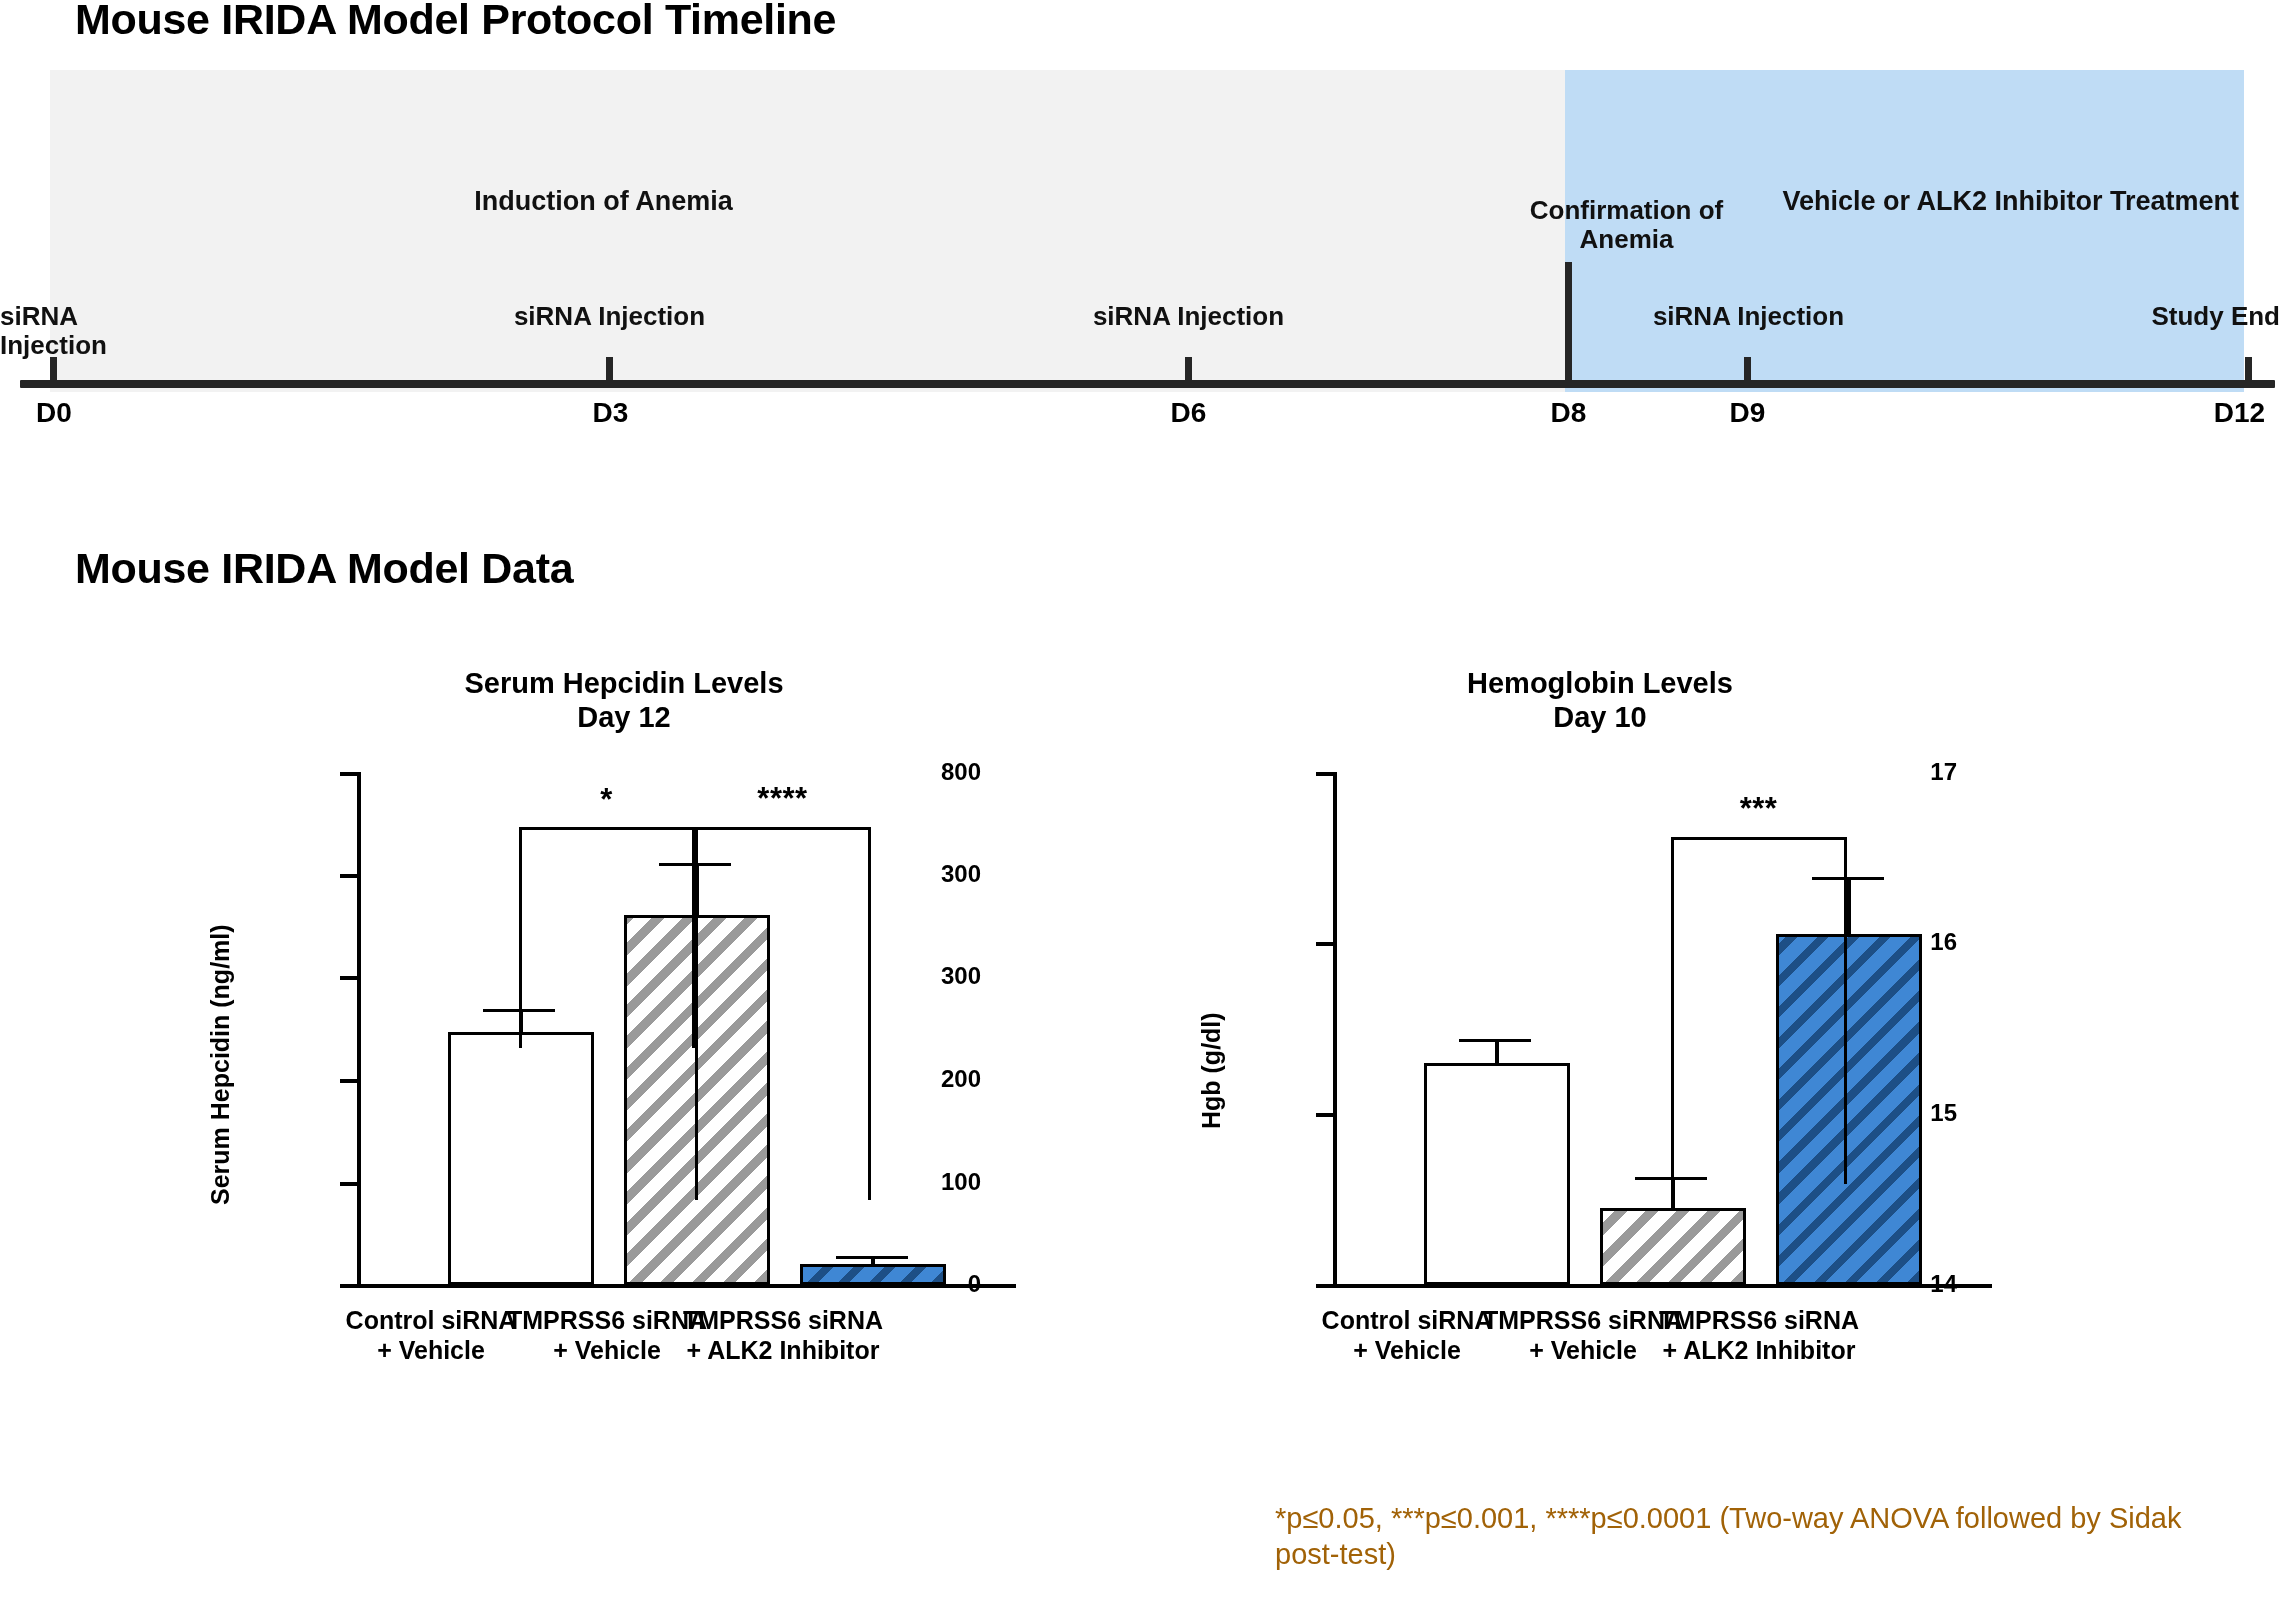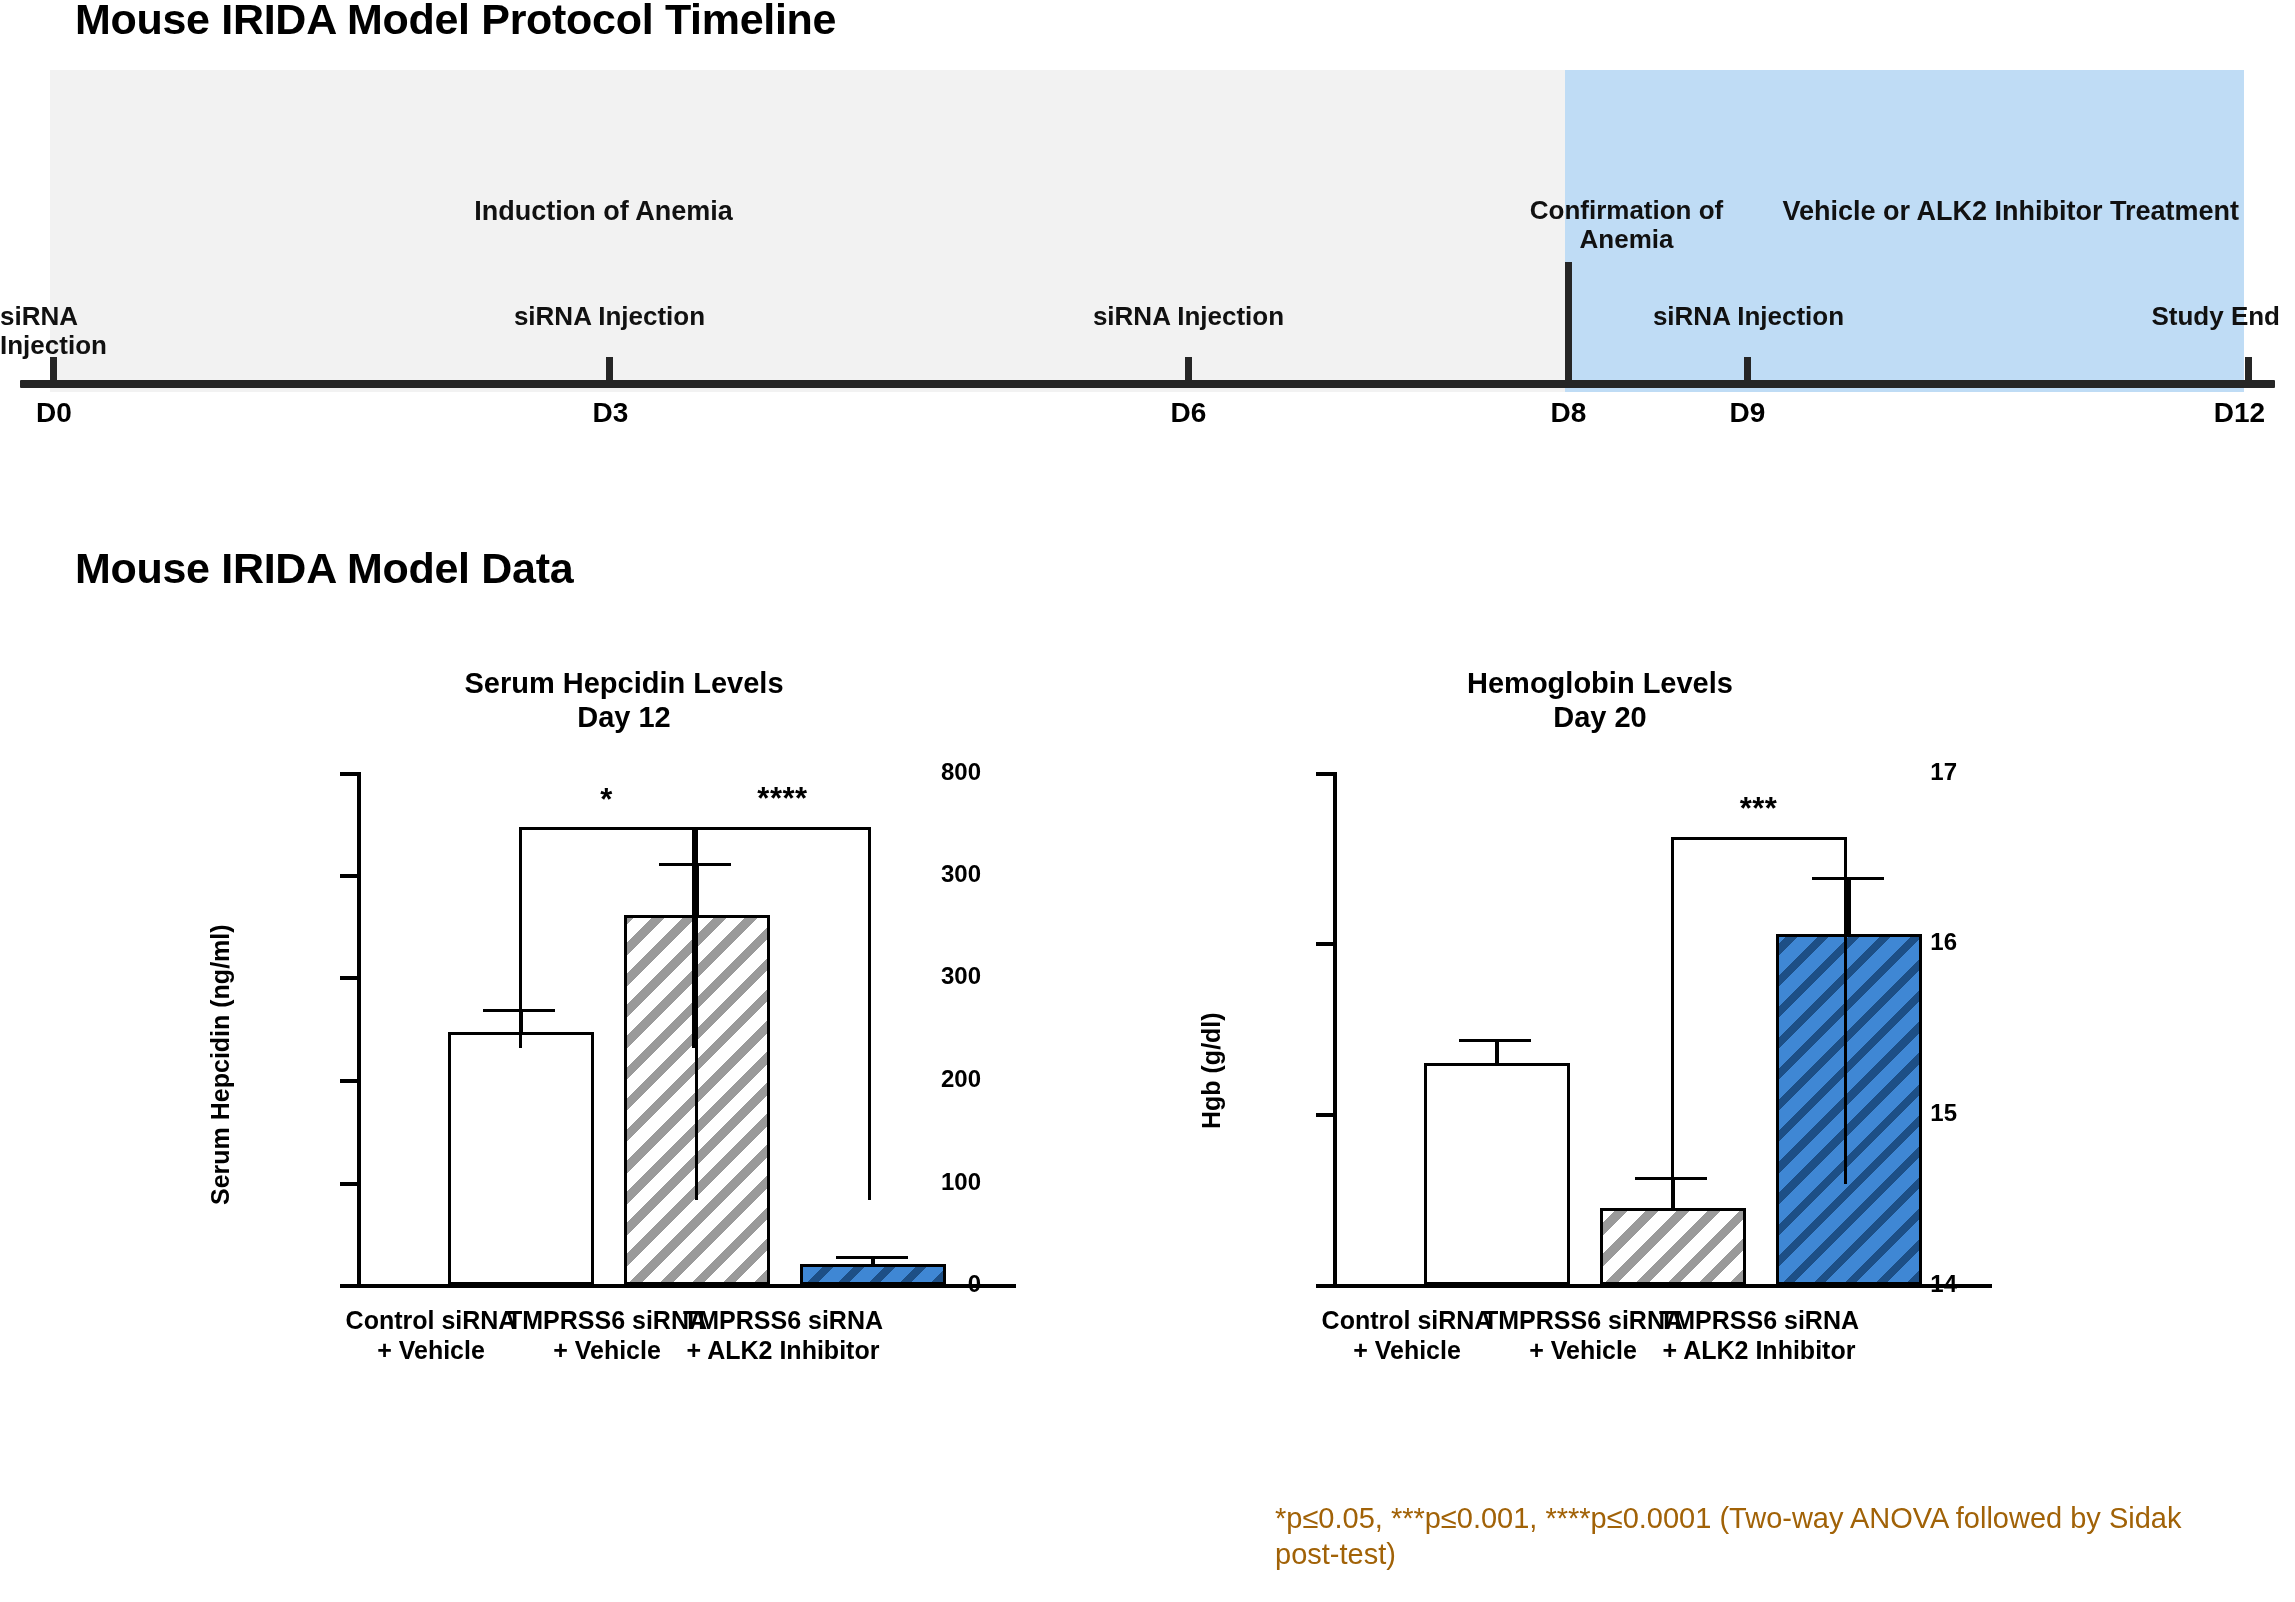--- a/index.html
+++ b/index.html
@@ -45,21 +45,21 @@
     width: 1515px;
     background: #f2f2f2;
   }
   #band-treatment {
     left: 1565px;
     width: 679px;
     background: #bfdcf5;
   }
   .phase-label {
     position: absolute;
-    top: 126px;
+    top: 116px;
     font-size: 27px;
     font-weight: bold;
     text-align: center;
     color: #111;
   }
   #label-induction { left: 352px; width: 503px; }
   #label-treatment { left: 1575px; width: 664px; text-align: right; }
 
   .axis-line {
     position: absolute;
@@ -340,21 +340,21 @@
     <div class="xtick-label" style="left:154px; top:679px;">Control siRNA
 + Vehicle</div>
     <div class="xtick-label" style="left:330px; top:679px;">TMPRSS6 siRNA
 + Vehicle</div>
     <div class="xtick-label" style="left:506px; top:679px;">TMPRSS6 siRNA
 + ALK2 Inhibitor</div>
   </div>
 
   <div class="chart-box" id="chart-hgb">
     <div class="chart-title">Hemoglobin Levels
-Day 20</div>
+Day 10</div>
 
     <div class="ylabel" style="left:75px; top:503px;">Hgb (g/dl)</div>
 
     <div class="plot">
       <div class="axis-y"></div>
       <div class="axis-x"></div>
 
       <div class="ytick" style="top:512px;"></div>
       <div class="ytick-label" style="top:512px; right:30px;">14</div>
 

